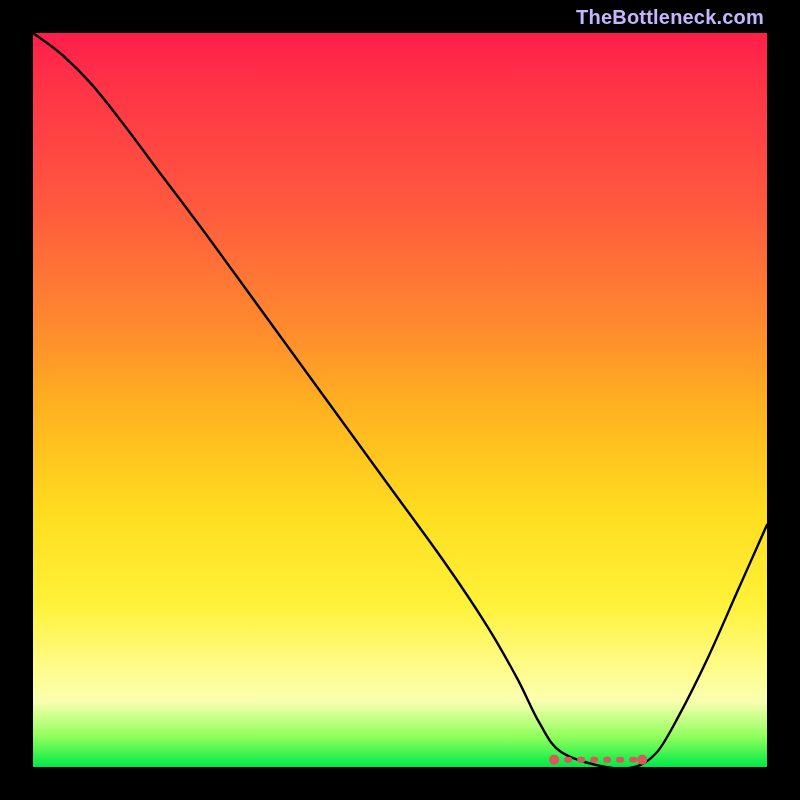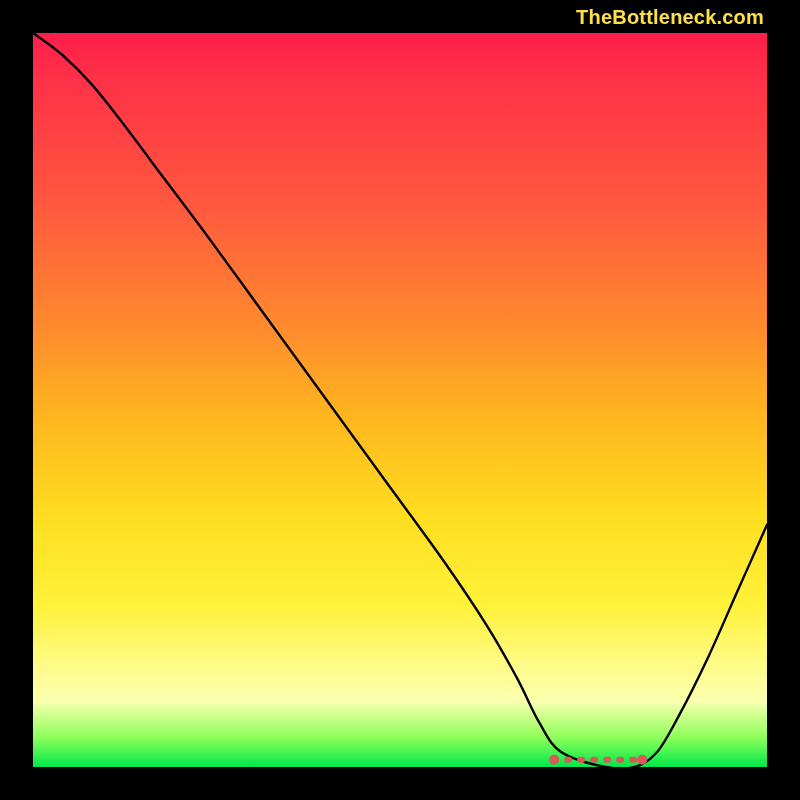--- a/index.html
+++ b/index.html
@@ -36,21 +36,21 @@
       #fffb86 86%,
       #faffb0 91%,
       #8dff5a 96%,
       #00e84a 100%
     );
   }
   .watermark {
     position: absolute;
     top: 6px;
     right: 36px;
-    color: #fde047;
+    color: #c4b5fd;
     font-size: 20px;
     font-weight: 600;
     letter-spacing: 0.2px;
     user-select: none;
   }
   svg.curve {
     position: absolute;
     inset: 0;
     width: 100%;
     height: 100%;

